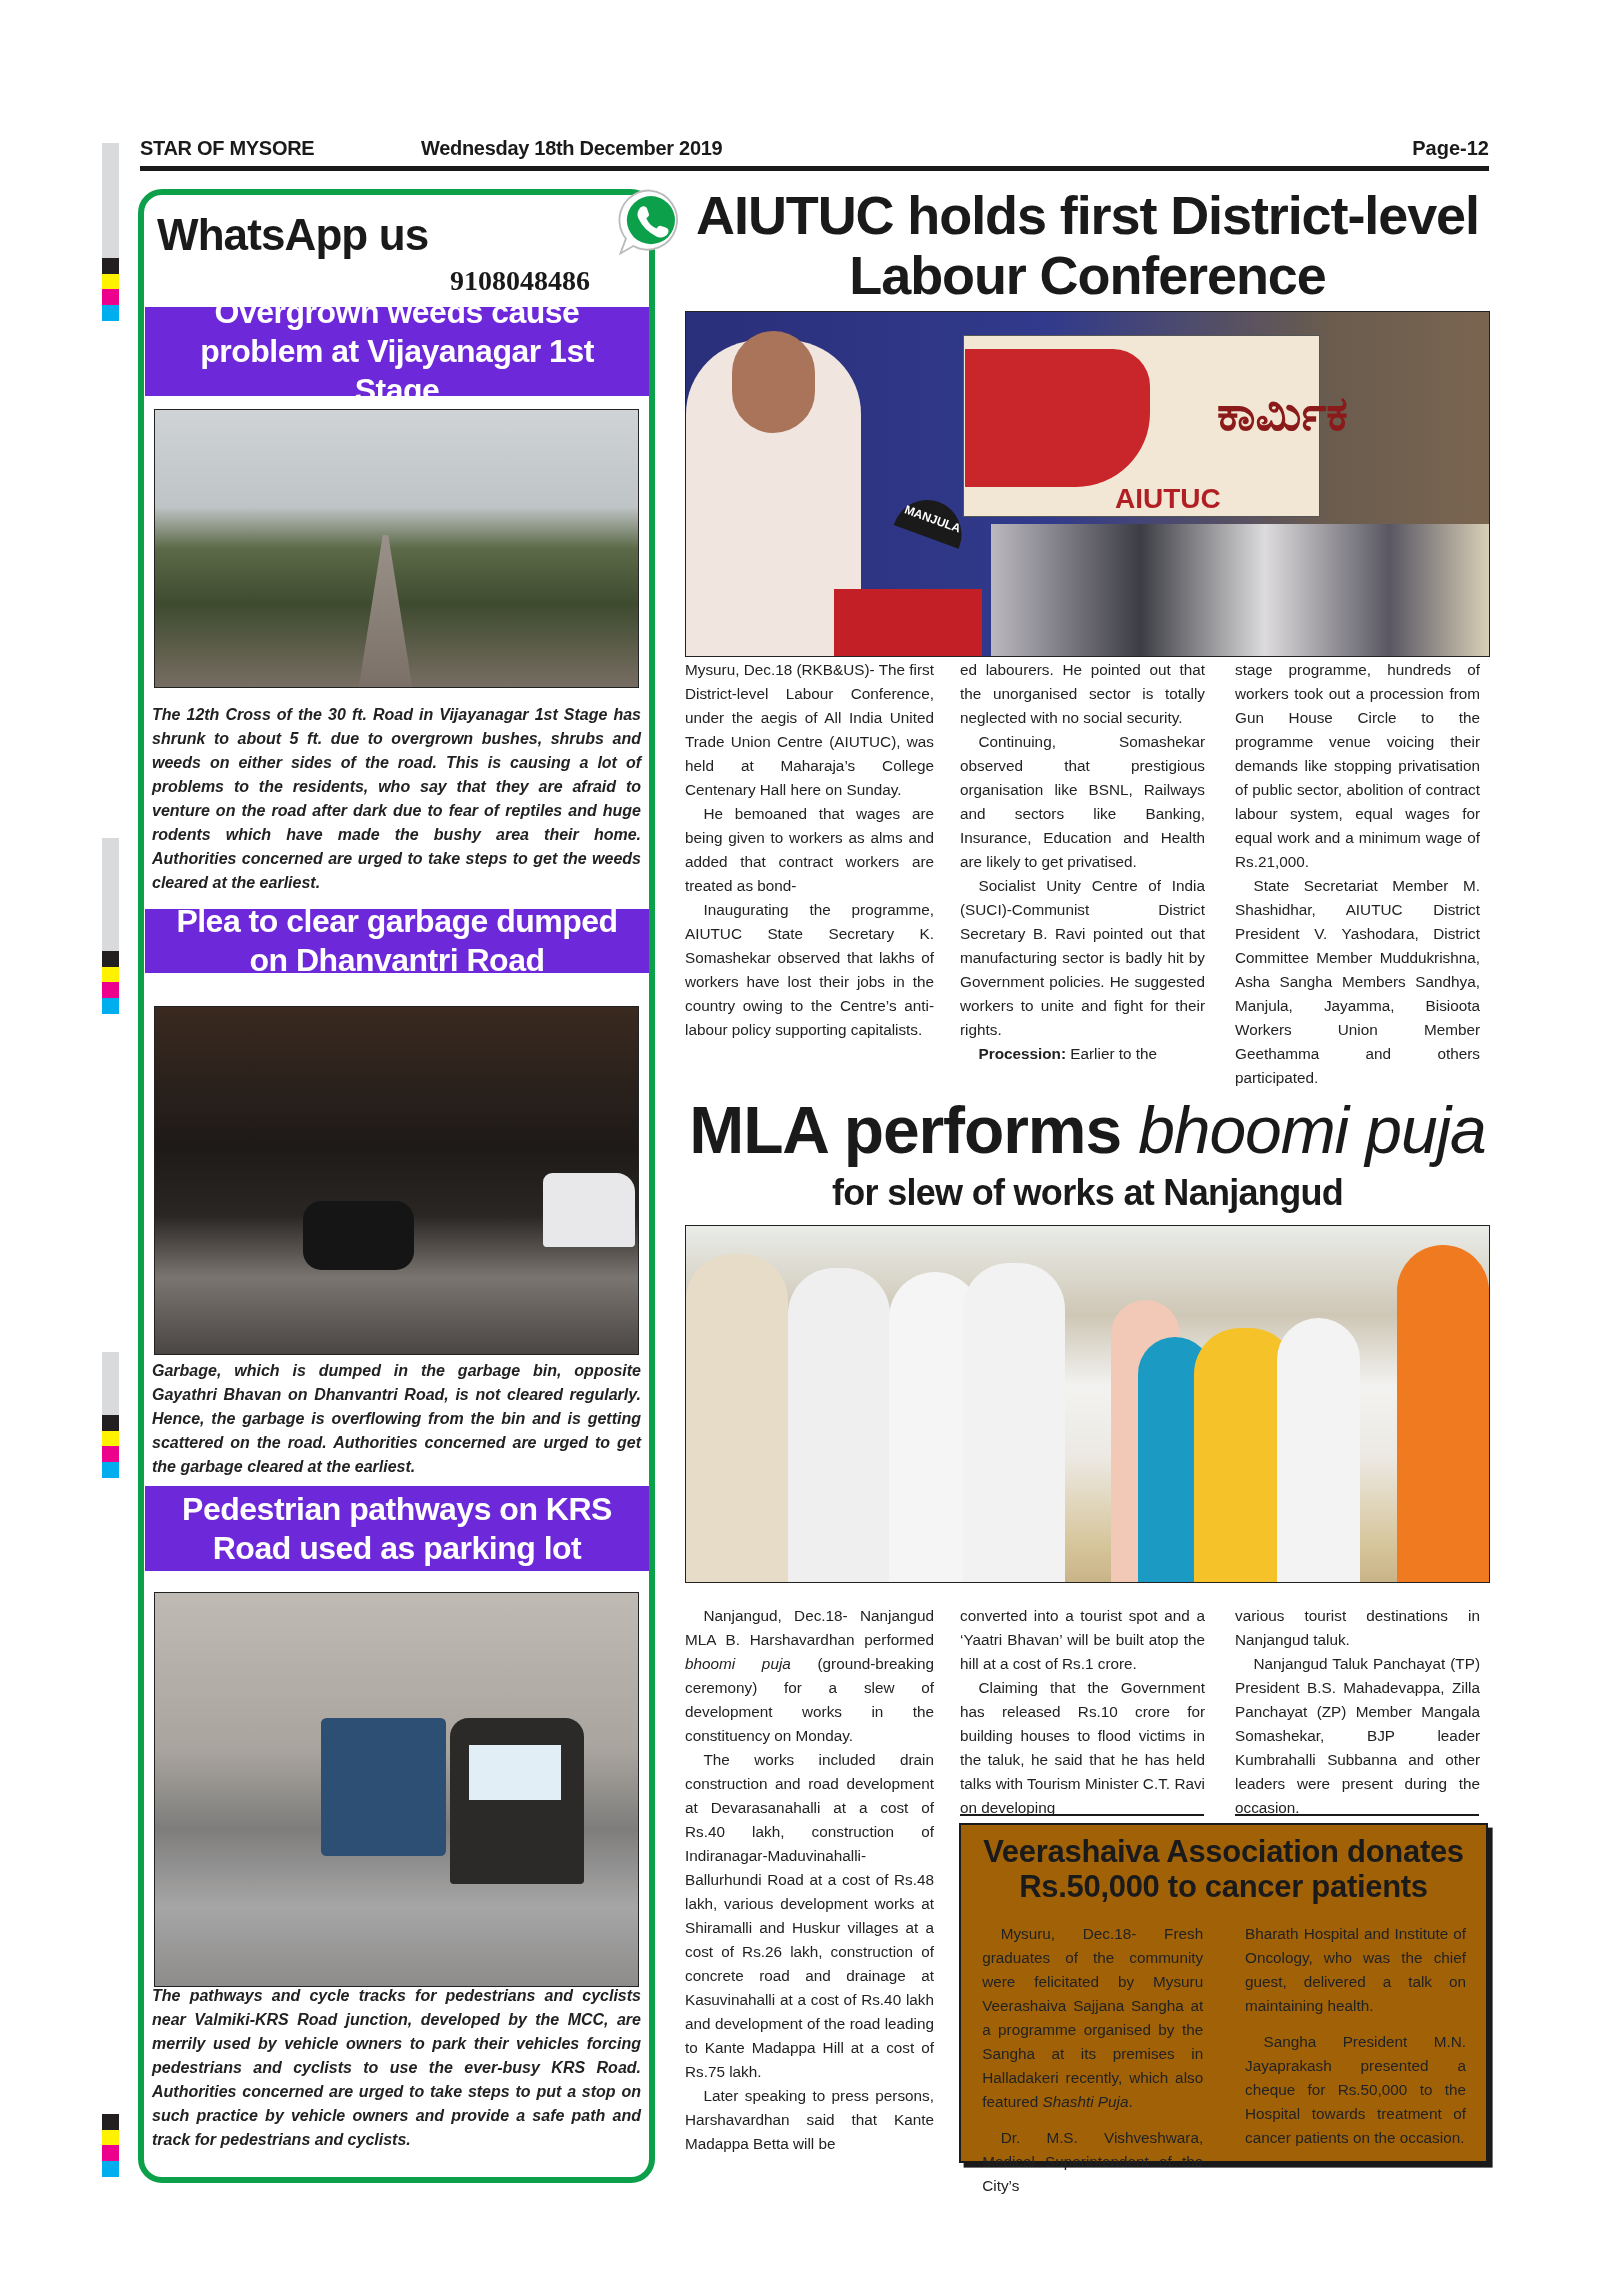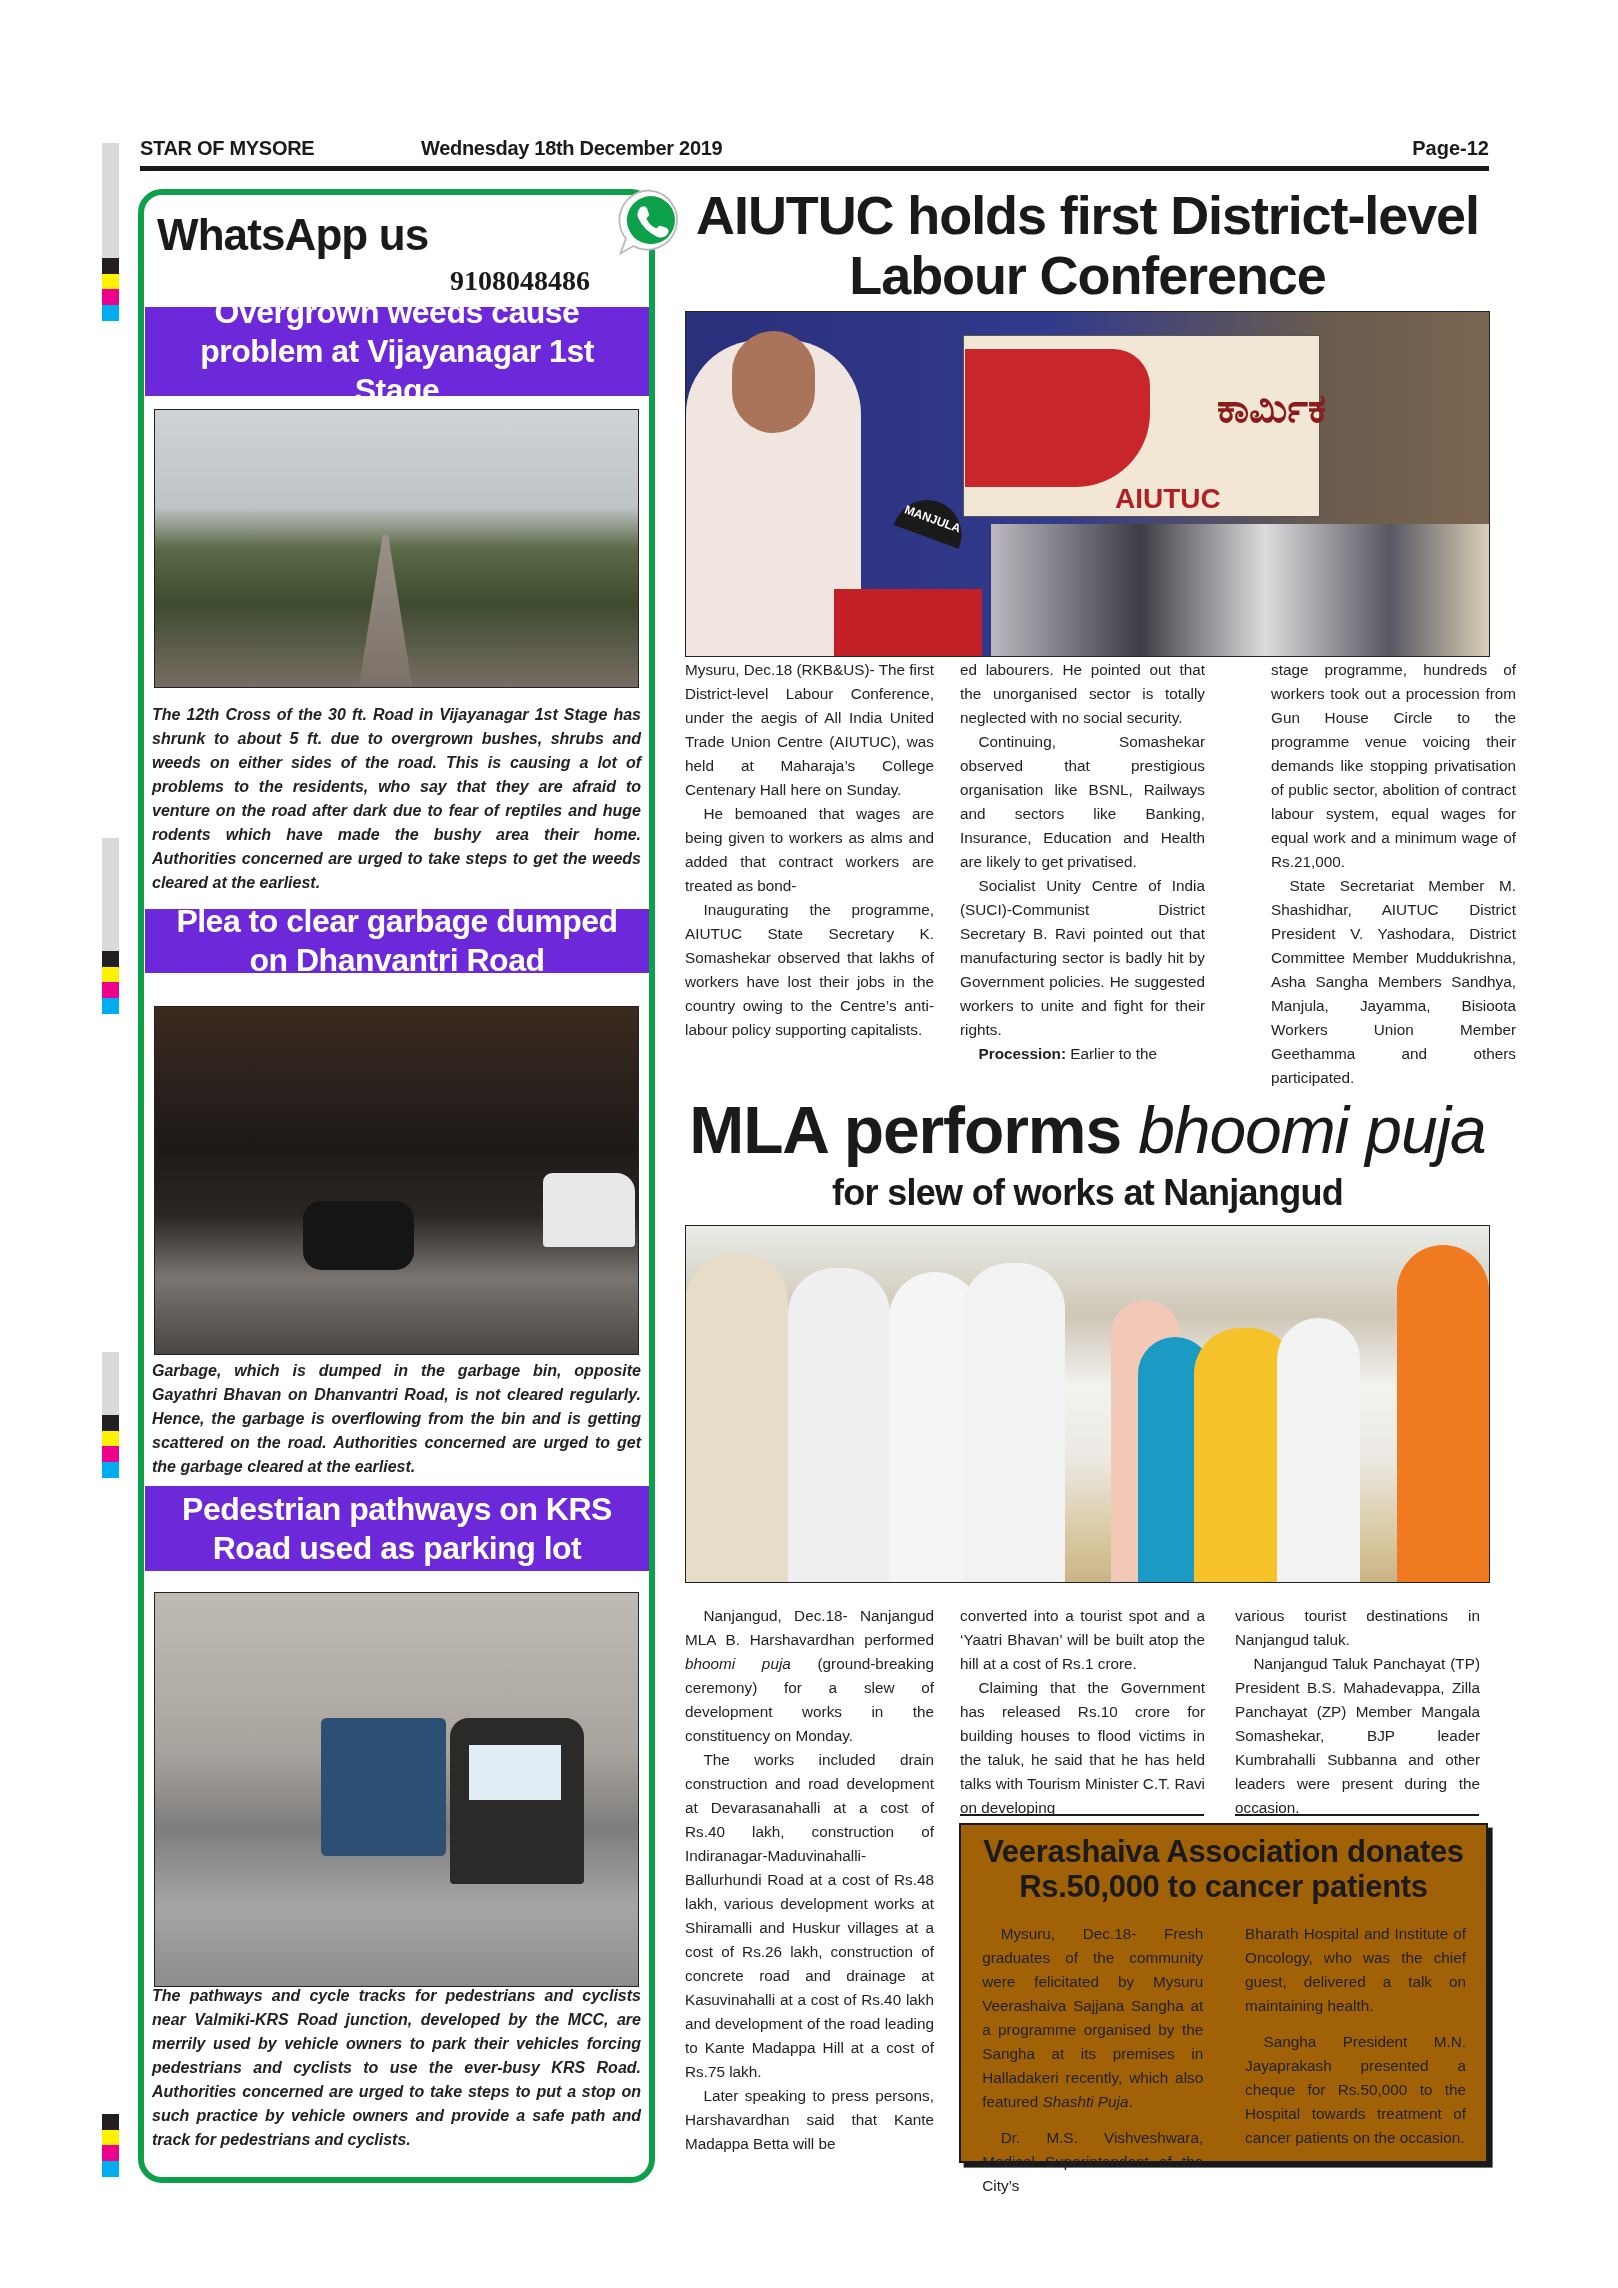--- a/index.html
+++ b/index.html
@@ -127,41 +127,41 @@
 </div>
 <div class="lcap" style="top:1984px;">The pathways and cycle tracks for pedestrians and cyclists near Valmiki-KRS Road junction, developed by the MCC, are merrily used by vehicle owners to park their vehicles forcing pedestrians and cyclists to use the ever-busy KRS Road. Authorities concerned are urged to take steps to put a stop on such practice by vehicle owners and provide a safe path and track for pedestrians and cyclists.</div>
 
 <div class="headline h-aiutuc">
   <div>AIUTUC holds first District-level</div>
   <div>Labour Conference</div>
 </div>
 <div class="rphoto" style="left:685px;top:311px;width:805px;height:346px;background:linear-gradient(90deg,#2a2f7a 0%,#313a8c 45%,#6a5c4e 80%,#7a6550 100%);">
   <div style="position:absolute;left:277px;top:23px;width:355px;height:180px;background:#f2e7d4;border:1.8px solid #555;"></div>
   <div style="position:absolute;left:279px;top:37px;width:185px;height:138px;background:#c8262b;border-radius:0 37px 74px 0;"></div>
-  <div style="position:absolute;left:531px;top:74px;font-size:40px;font-weight:bold;color:#8b1a1a;">ಕಾರ್ಮಿಕ</div>
+  <div style="position:absolute;left:531px;top:74px;font-size:48px;font-weight:bold;color:#8b1a1a;">ಕಾರ್ಮಿಕ</div>
   <div style="position:absolute;left:429px;top:171px;font-size:28px;font-weight:bold;color:#b11f24;">AIUTUC</div>
   <div style="position:absolute;left:0;top:28px;width:175px;height:318px;background:#f0e6df;border-radius:74px 74px 0 0;"></div>
   <div style="position:absolute;left:46px;top:18.5px;width:83px;height:102px;background:#a9745a;border-radius:42px;"></div>
   <div style="position:absolute;left:148px;top:277px;width:148px;height:69px;background:#c21f26;"></div>
   <div style="position:absolute;left:212px;top:189px;width:69px;height:37px;background:#1a1a1a;color:#fff;font-size:12px;font-weight:bold;text-align:center;line-height:37px;transform:rotate(20deg);border-radius:37px 37px 0 0;">MANJULA</div>
   <div style="position:absolute;left:305px;top:212px;width:498px;height:134px;background:linear-gradient(90deg,#d5cfc8,#3b3b3b 30%,#f3f3f3 55%,#556 80%,#e9e2c9);opacity:0.85;"></div>
 </div>
 
 <div class="col" style="left:685px;top:658px;">
   <p class="noindent">Mysuru, Dec.18 (RKB&amp;US)- The first District-level Labour Conference, under the aegis of All India United Trade Union Centre (AIUTUC), was held at Maharaja’s College Centenary Hall here on Sunday.</p>
   <p>He bemoaned that wages are being given to workers as alms and added that contract workers are treated as bond-</p>
   <p>Inaugurating the programme, AIUTUC State Secretary K. Somashekar observed that lakhs of workers have lost their jobs in the country owing to the Centre’s anti-labour policy supporting capitalists.</p>
 </div>
 <div class="col" style="left:960px;top:658px;width:245px;">
   <p class="noindent">ed labourers. He pointed out that the unorganised sector is totally neglected with no social security.</p>
   <p>Continuing, Somashekar observed that prestigious organisation like BSNL, Railways and sectors like Banking, Insurance, Education and Health are likely to get privatised.</p>
   <p>Socialist Unity Centre of India (SUCI)-Communist District Secretary B. Ravi pointed out that manufacturing sector is badly hit by Government policies. He suggested workers to unite and fight for their rights.</p>
   <p><b>Procession:</b><span> Earlier to the</span></p>
 </div>
-<div class="col" style="left:1235px;top:658px;width:245px;margin-left:36px;">
+<div class="col" style="left:1235px;top:658px;width:245px;">
   <p class="noindent">stage programme, hundreds of workers took out a procession from Gun House Circle to the programme venue voicing their demands like stopping privatisation of public sector, abolition of contract labour system, equal wages for equal work and a minimum wage of Rs.21,000.</p>
   <p>State Secretariat Member M. Shashidhar, AIUTUC District President V. Yashodara, District Committee Member Muddukrishna, Asha Sangha Members Sandhya, Manjula, Jayamma, Bisioota Workers Union Member Geethamma and others participated.</p>
 </div>
 
 <div class="headline h-mla1">
   <span>MLA performs </span><i>bhoomi puja</i>
 </div>
 <div class="headline h-mla2">for slew of works at Nanjangud</div>
 <div class="rphoto" style="left:685px;top:1225px;width:805px;height:358px;background:linear-gradient(180deg,#e9ece8 0%,#cfc7b6 25%,#f2f2f0 45%,#ece9e3 65%,#d6c59a 90%,#c9b487 100%);">
   <div style="position:absolute;left:0;top:28px;width:102px;height:330px;background:#e7dcc8;border-radius:46px 46px 0 0;"></div>

